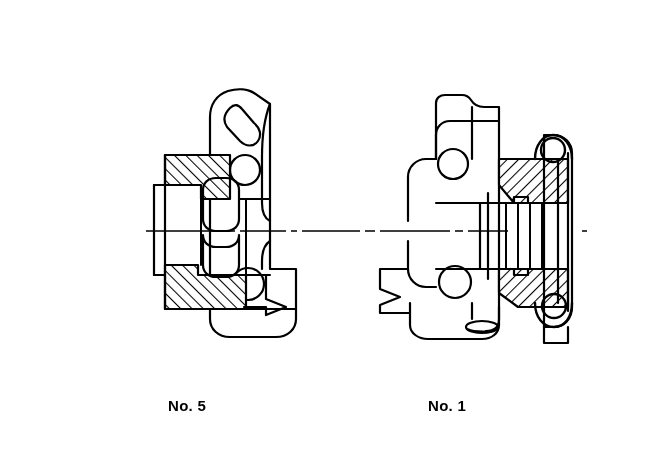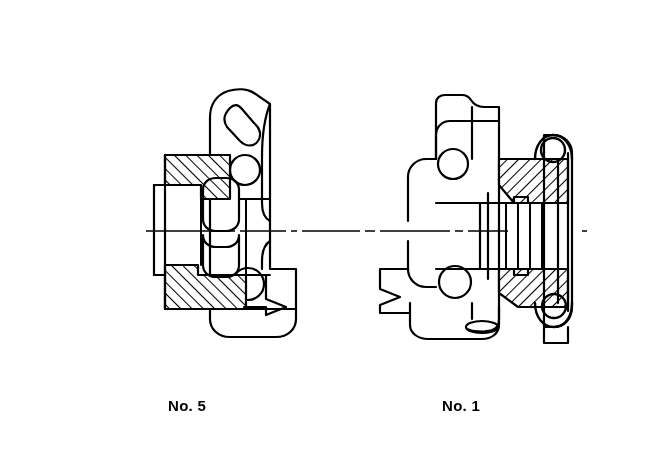--- a/index.html
+++ b/index.html
@@ -25,21 +25,21 @@
   .caption {
     position: absolute;
     font-family: "Liberation Sans", sans-serif;
     font-weight: bold;
     font-size: 15px;
     color: #000000;
     letter-spacing: 0.3px;
     white-space: nowrap;
   }
   #caption-left  { left: 168px; top: 390px; }
-  #caption-right { left: 428px; top: 390px; margin-left: 14px; }
+  #caption-right { left: 428px; top: 390px; }
 </style>
 </head>
 <body>
 
 <div id="figure-root">
 
   <svg width="650" height="471" viewBox="0 0 650 471" xmlns="http://www.w3.org/2000/svg">
 
     <defs>
 

